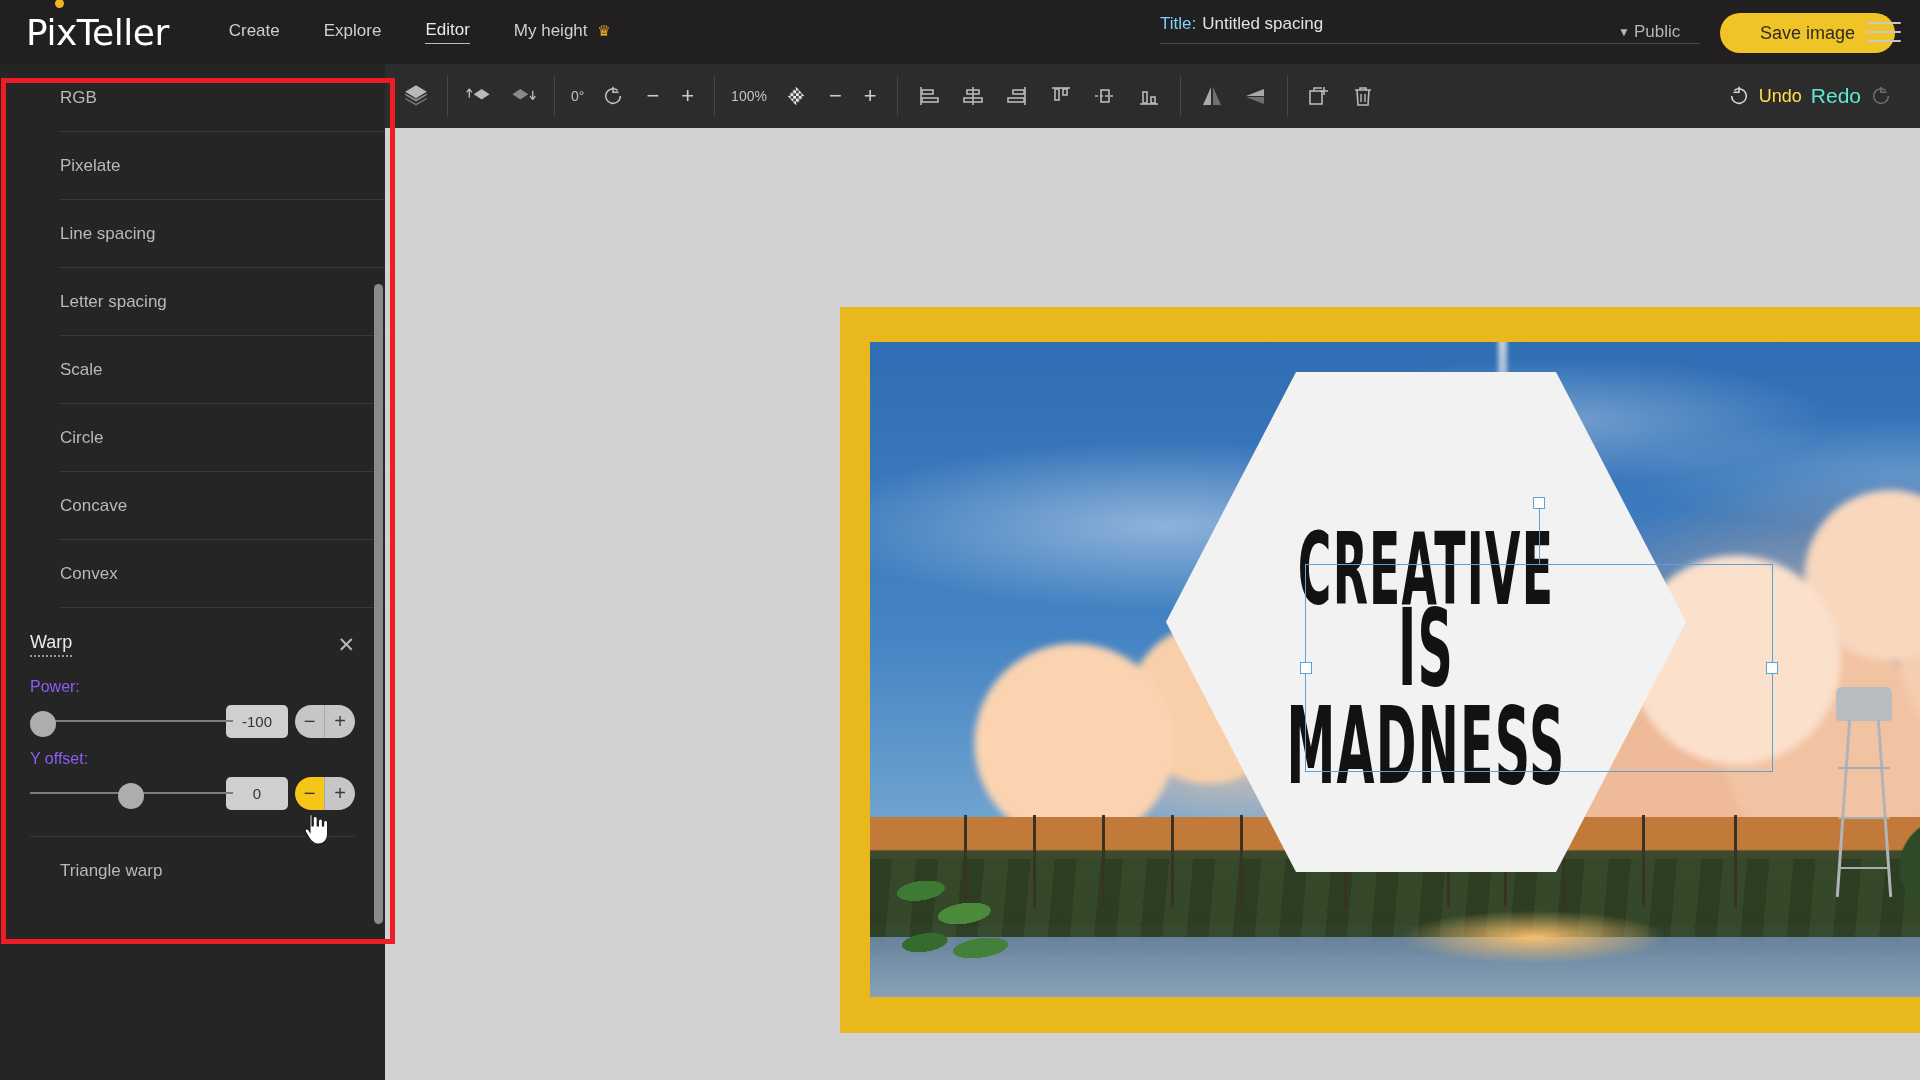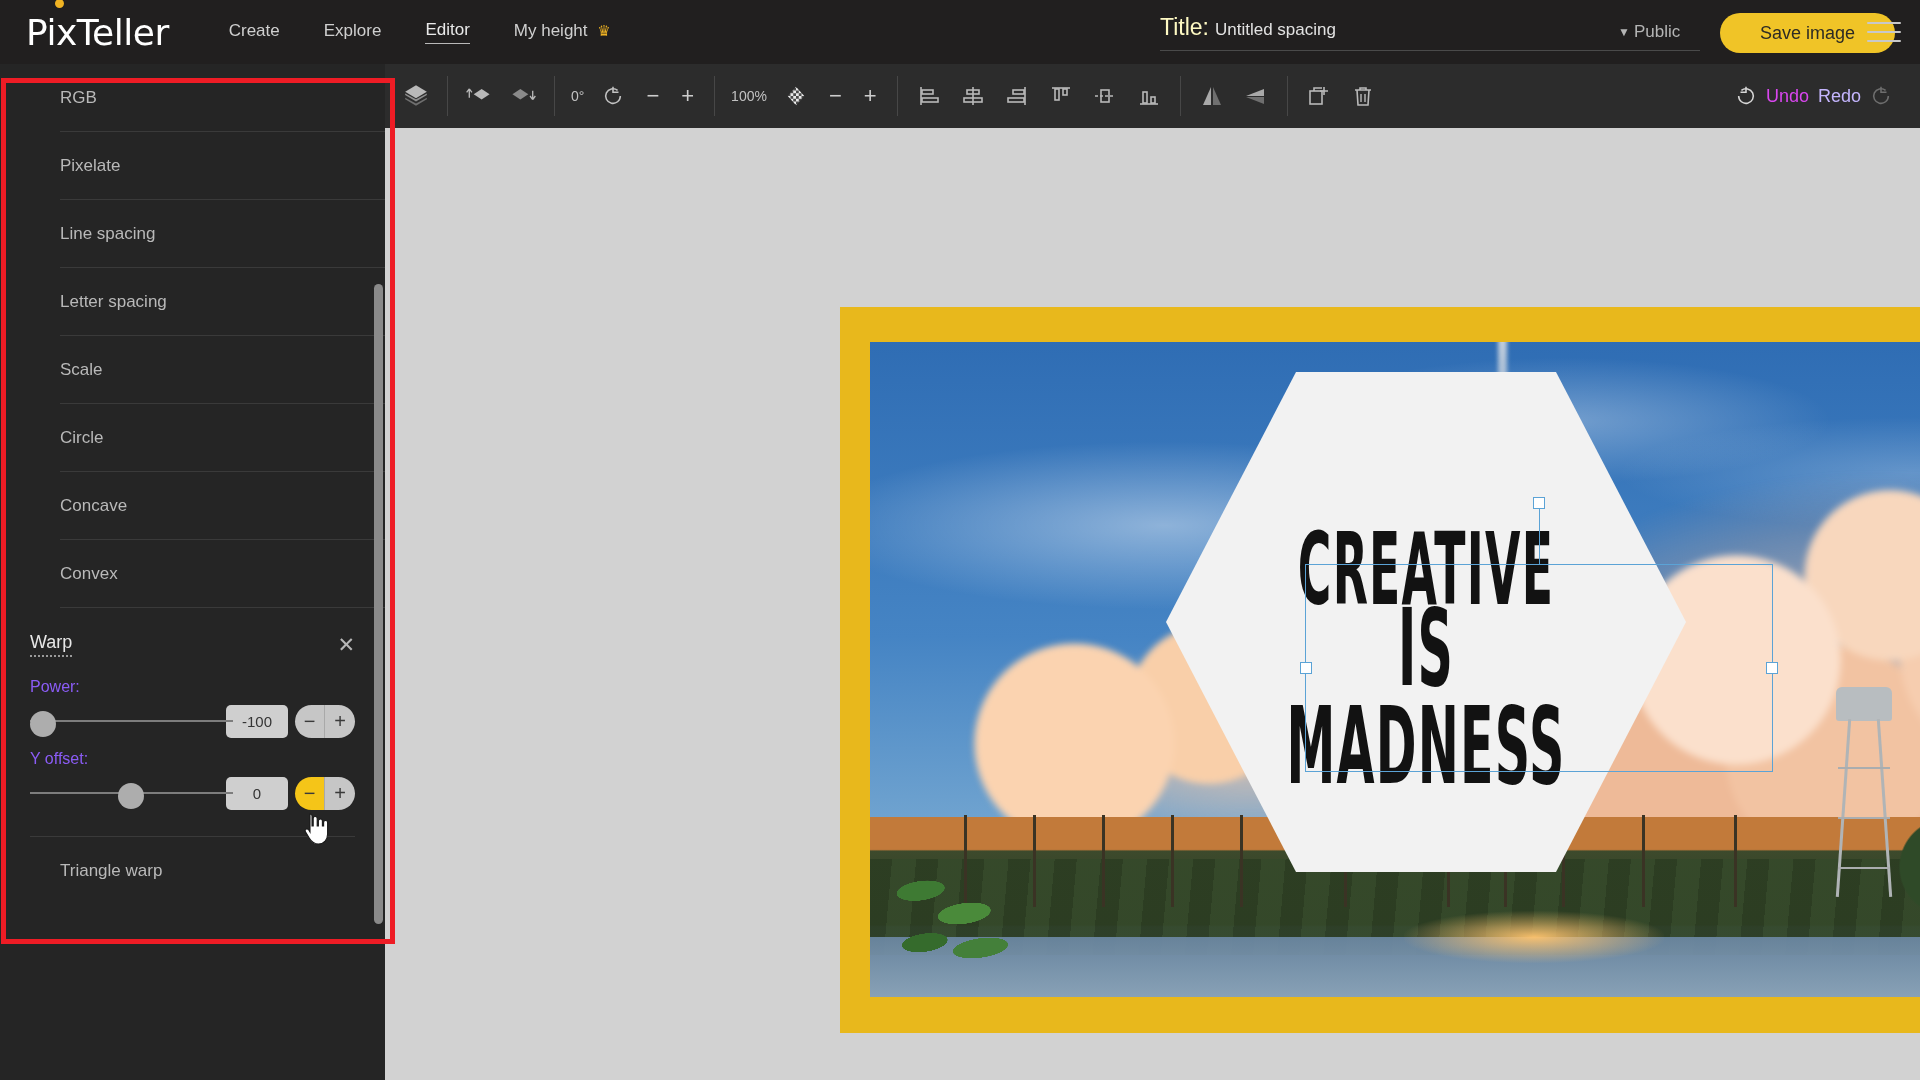--- a/index.html
+++ b/index.html
@@ -27,21 +27,21 @@
   .navlink { color:#cfcfcf; font-size:17px; cursor:pointer; position:relative;
              padding-bottom:3px; white-space:nowrap; }
   .navlink.active { color:#e9e9e9; border-bottom:1px solid #b9b9b9; }
   .crown { color:#f0b323; font-size:15px; margin-left:5px; }
 
   .titlewrap {
     position:absolute; left:1160px; top:14px; width:540px;
     border-bottom:1px solid #4a4a4a; padding-bottom:9px;
     display:flex; align-items:baseline;
   }
-  .titlelabel { color:#fef9c3; font-size:23px; }
+  .titlelabel { color:#7dd3fc; font-size:17px; }
   .titleval { color:#e2e2e2; font-size:17px; margin-left:6px; }
 
   .publicsel {
     position:absolute; left:1618px; top:22px; color:#b5b5b5; font-size:17px;
     cursor:pointer; display:flex; align-items:center; gap:4px;
   }
   .caret { font-size:12px; }
   .saveimg {
     position:absolute; left:1720px; top:13px; width:175px; height:40px;
     background:#f0c427; border:none; border-radius:22px;
@@ -125,22 +125,22 @@
   .tbgroup { display:flex; align-items:center; height:40px; padding:0 16px;
              border-right:1px solid #474747; gap:14px; }
   .tbgroup.last { border-right:none; }
   .tbicon { width:30px; height:30px; display:flex; align-items:center;
             justify-content:center; cursor:pointer; }
   .tbtext { color:#c2c2c2; font-size:14px; cursor:pointer; }
   .tbsign { color:#cdcdcd; font-size:22px; cursor:pointer; padding:0 4px;
             line-height:1; }
   .undoarea { position:absolute; right:28px; top:0; height:64px;
               display:flex; align-items:center; gap:9px; }
-  .undo { color:#d946ef; font-size:18px; cursor:pointer; }
-  .redo { color:#c4b5fd; font-size:18px; cursor:pointer; }
+  .undo { color:#fde047; font-size:18px; cursor:pointer; }
+  .redo { color:#5eead4; font-size:21px; cursor:pointer; }
 
   
   .frame {
     position:absolute; left:455px; top:243px; width:1396px; height:726px;
     background:#e8b81c;
   }
   .photo {
     position:absolute; left:30px; top:35px; width:1336px; height:655px;
     overflow:hidden; background:#3b6ea8;
   }

